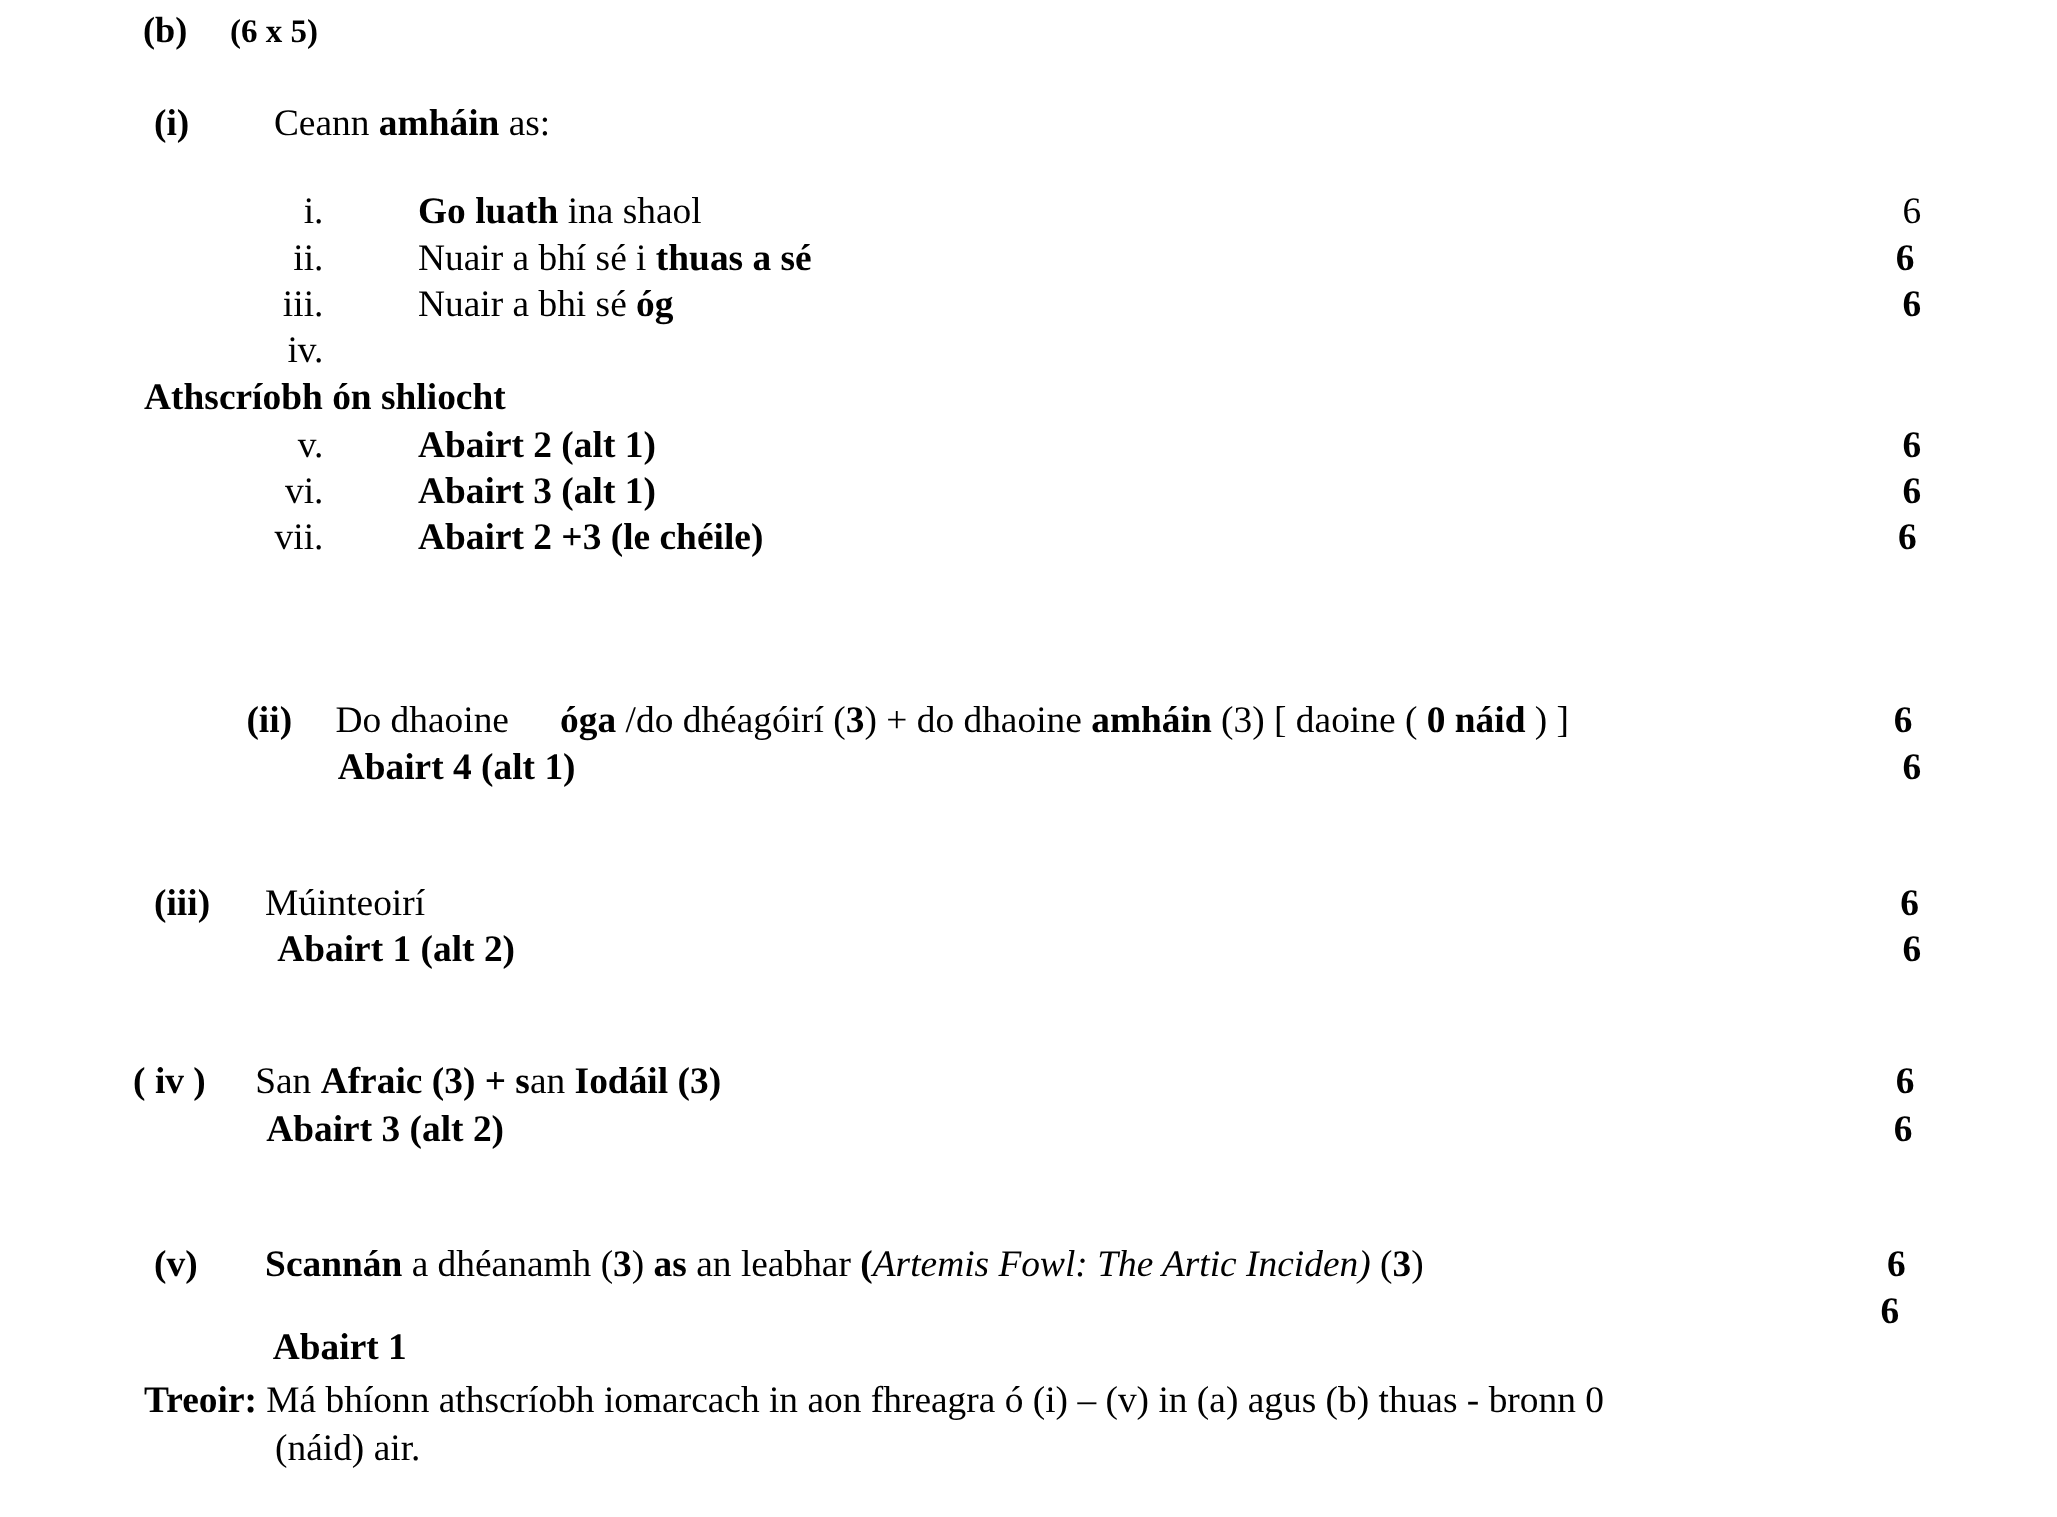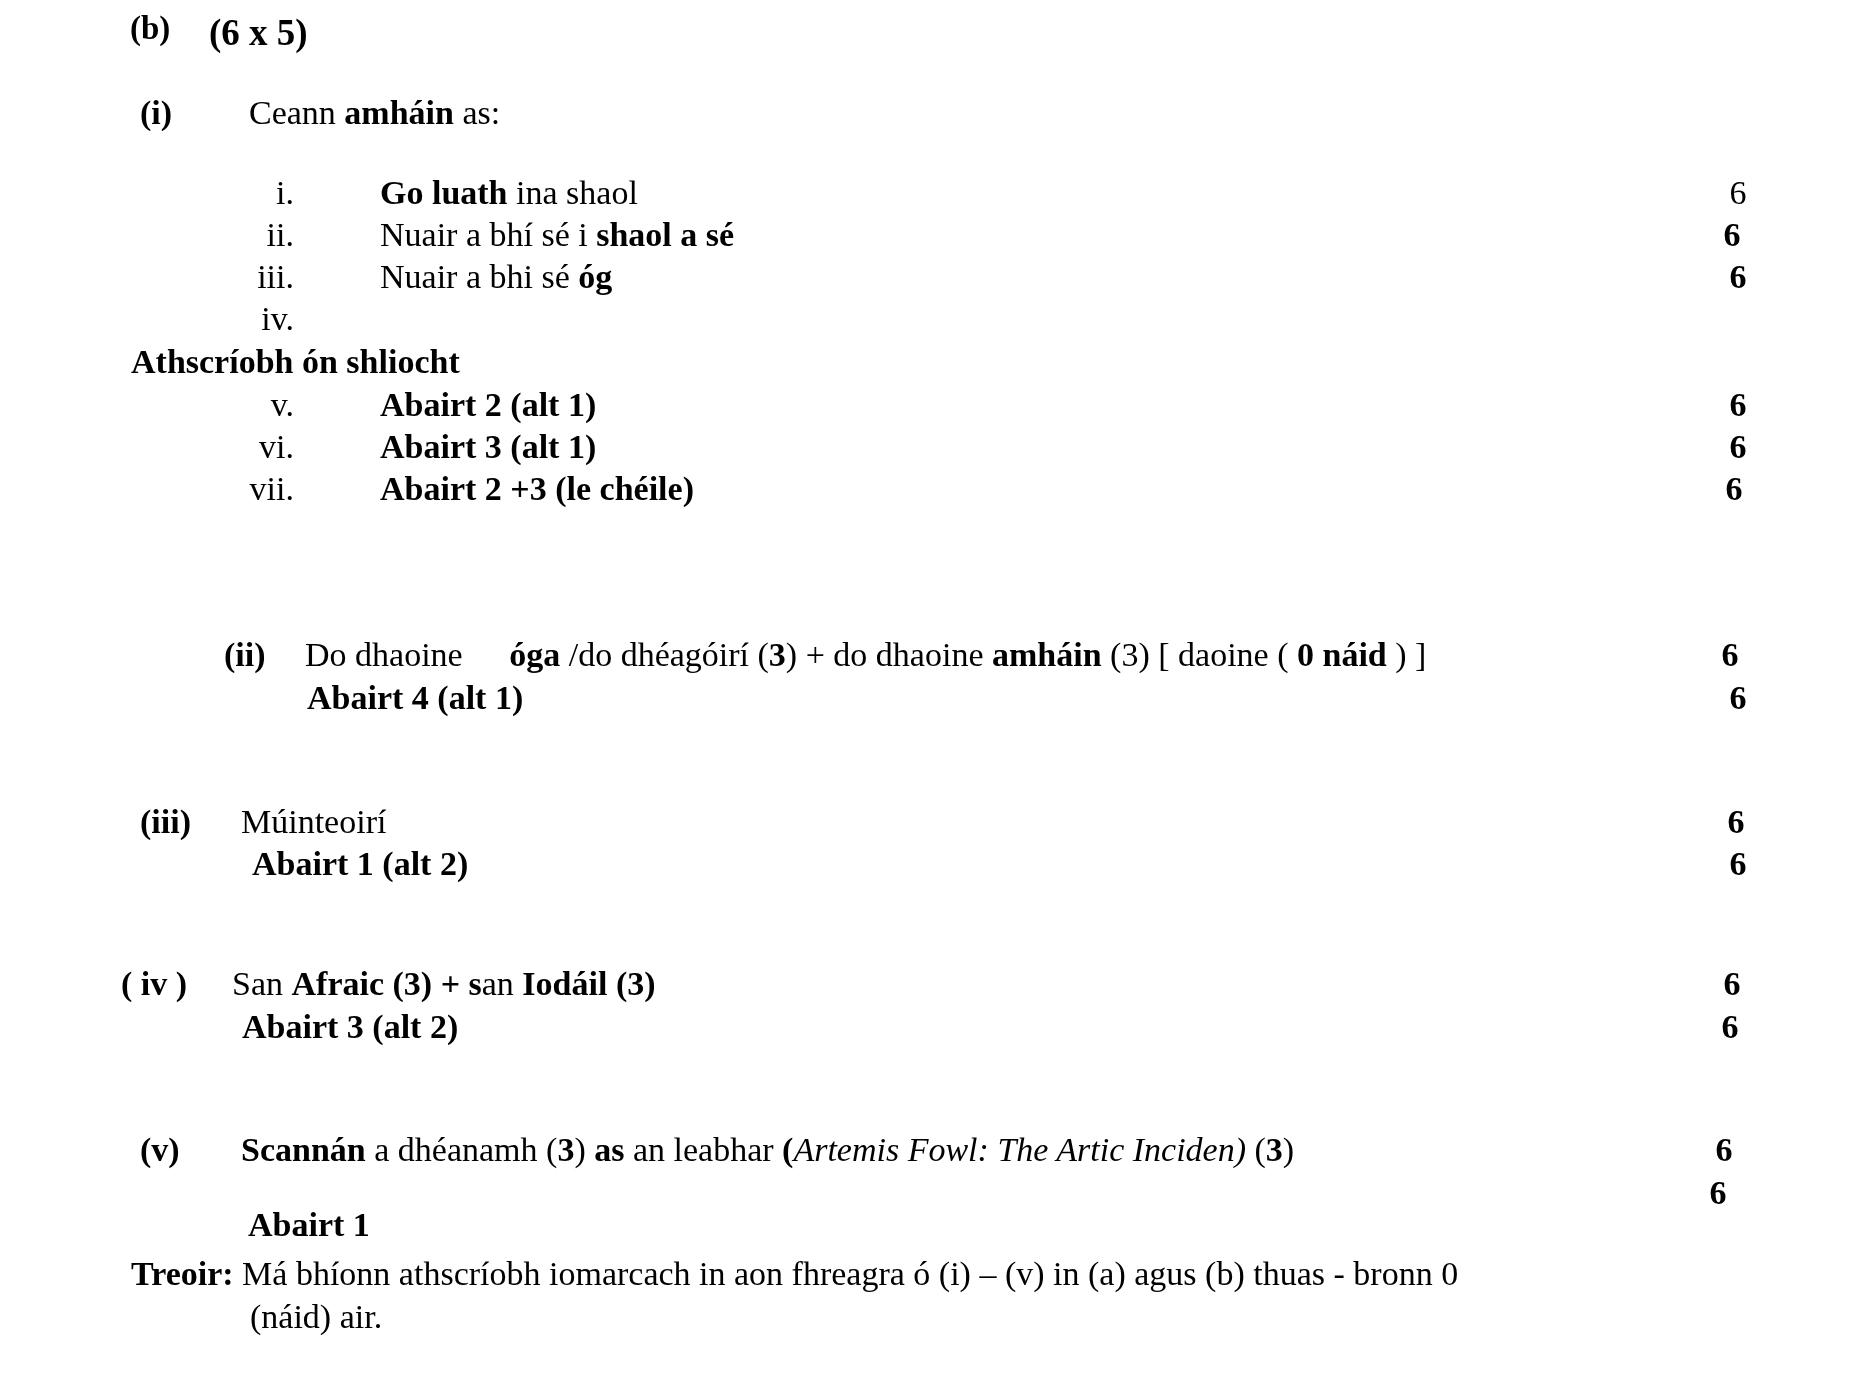--- a/index.html
+++ b/index.html
@@ -10,31 +10,31 @@
   }
   .abs { position:absolute; white-space:nowrap; }
   .b { font-weight:bold; }
   .num { position:absolute; white-space:nowrap; width:60px; text-align:center; }
   .roman { position:absolute; white-space:nowrap; width:80px; text-align:right; }
 </style>
 </head>
 <body>
 
 <div class="abs b" style="left:130px; top:12px; font-size:33px;">(b)</div>
-<div class="abs b" style="left:209px; top:14px; font-size:37px;">(6 x 5)</div>
+<div class="abs b" style="left:209px; top:14px; font-size:30px;">(6 x 5)</div>
 
 <div class="abs b" style="left:140px; top:96px;">(i)</div>
 <div class="abs" style="left:249px; top:96px;"><span>Ceann </span><span class="b">amháin</span><span> as:</span></div>
 
 <div class="roman" style="left:214px; top:176px;">i.</div>
 <div class="abs" style="left:380px; top:176px;"><span class="b">Go luath</span><span> ina shaol</span></div>
 <div class="num" style="left:1708px; top:176px;">6</div>
 
 <div class="roman" style="left:214px; top:218px;">ii.</div>
-<div class="abs" style="left:380px; top:218px;"><span>Nuair a bhí sé i </span><span class="b">shaol a sé</span></div>
+<div class="abs" style="left:380px; top:218px;"><span>Nuair a bhí sé i </span><span class="b">thuas a sé</span></div>
 <div class="num b" style="left:1702px; top:218px;">6</div>
 
 <div class="roman" style="left:214px; top:260px;">iii.</div>
 <div class="abs" style="left:380px; top:260px;"><span>Nuair a bhi sé </span><span class="b">óg</span></div>
 <div class="num b" style="left:1708px; top:260px;">6</div>
 
 <div class="roman" style="left:214px; top:302px;">iv.</div>
 
 <div class="abs b" style="left:131px; top:345px;">Athscríobh ón shliocht</div>
 

